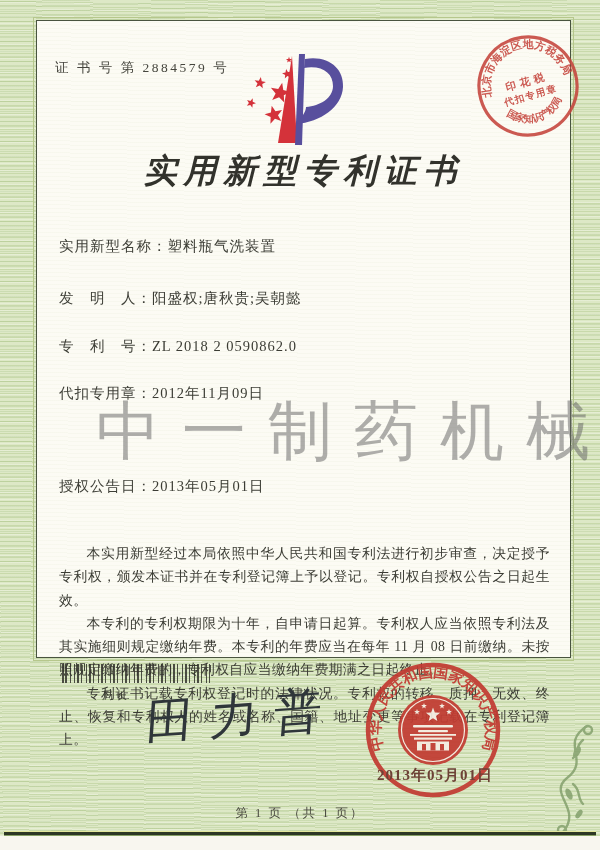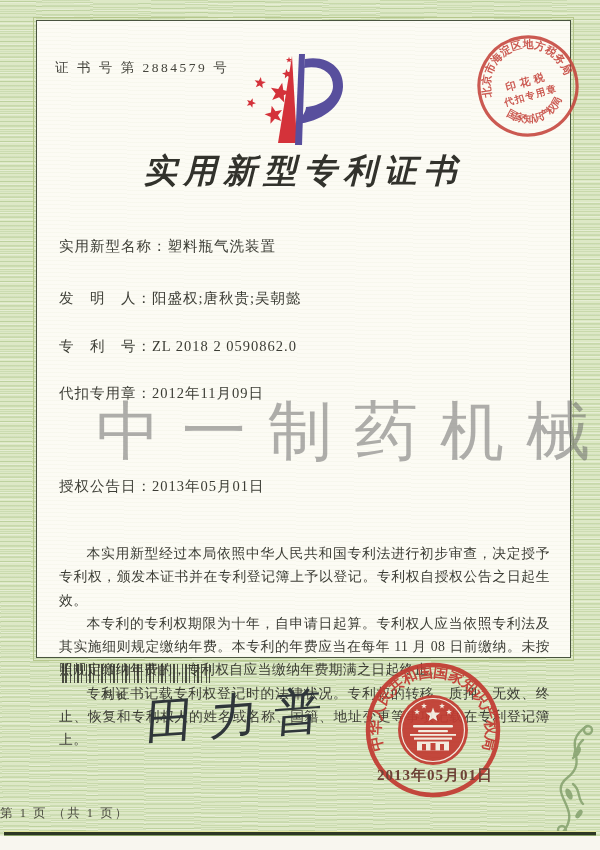--- a/index.html
+++ b/index.html
@@ -44,21 +44,21 @@
       repeating-linear-gradient(90deg,#32322c 0 1.5px,transparent 1.5px 3px,#32322c 3px 5px,transparent 5px 7.5px,#32322c 7.5px 8.5px,transparent 8.5px 12px);
   }
   .sign-label{position:absolute;left:102px;top:688px;font-size:11px;letter-spacing:3px;color:#3a3b33;}
   .sign-name{
     position:absolute;left:146px;top:684px;font-size:48px;letter-spacing:16px;color:#2f363a;
     transform:rotate(-4deg) skewX(-8deg);white-space:nowrap;font-weight:500;
   }
   .seal{position:absolute;left:358px;top:655px;width:150px;height:150px;opacity:.93;z-index:4;}
   .seal-date{position:absolute;left:377px;top:766px;z-index:5;font-size:15px;font-weight:600;letter-spacing:1px;color:#6d4136;white-space:nowrap;}
   .flourish{position:absolute;left:533px;top:722px;width:64px;height:120px;opacity:.8;}
-  .footer-page{position:absolute;left:0;top:805px;width:100%;text-align:left;font-size:12.5px;letter-spacing:2px;color:#49493f;}
+  .footer-page{position:absolute;left:0;top:805px;width:100%;text-align:center;font-size:12.5px;letter-spacing:2px;color:#49493f;}
   .bottom-rule{position:absolute;left:4px;right:4px;top:831px;height:5px;
     background:linear-gradient(#e3e79c 0 1px,#2d3725 1px 4px,#87a066 4px 5px);}
   .bottom-white{position:absolute;left:0;top:836px;width:600px;height:14px;background:#f8f6ef;}
   svg text{font-family:"Liberation Serif","DejaVu Serif",serif;}
 </style>
 </head>
 <body>
 
 <div class="page">
 

